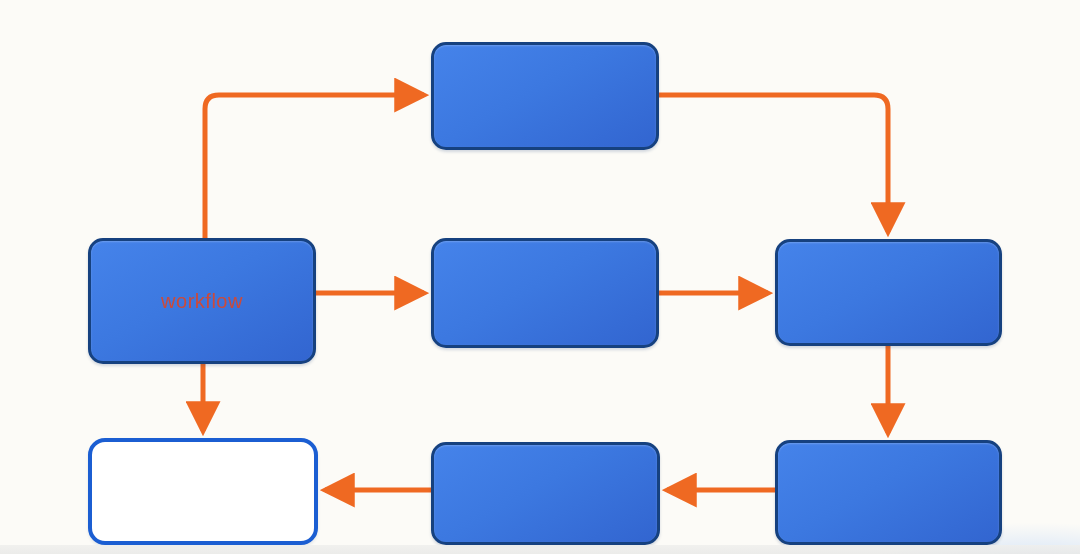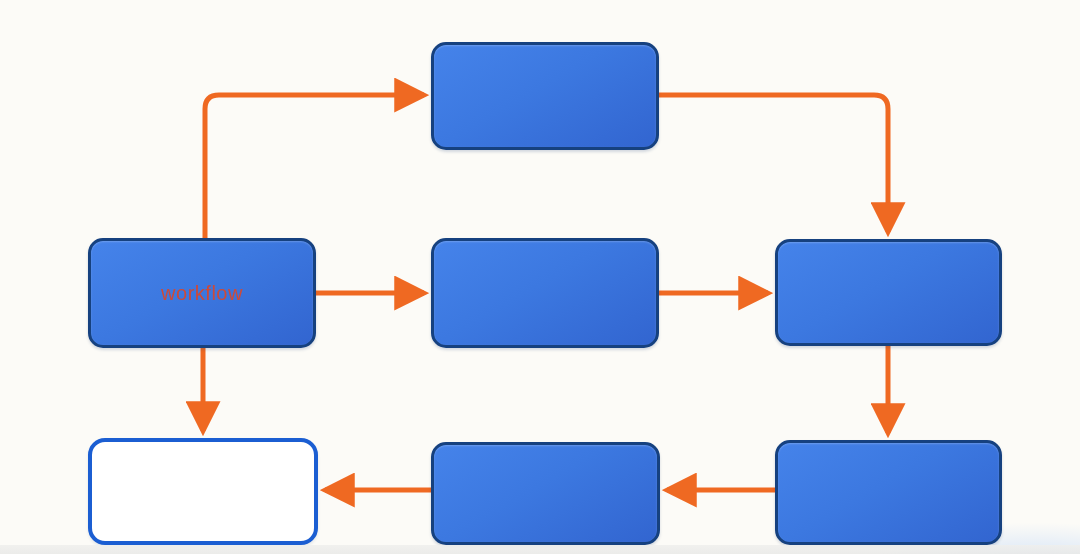--- a/index.html
+++ b/index.html
@@ -74,21 +74,21 @@
         <path d="M 316 293 L 424 293" fill="none" stroke="#ef6922" stroke-width="5" stroke-linecap="butt" marker-end="url(#arrowhead)"></path>
         <path d="M 659 293 L 768 293" fill="none" stroke="#ef6922" stroke-width="5" stroke-linecap="butt" marker-end="url(#arrowhead)"></path>
         <path d="M 888 346 L 888 433" fill="none" stroke="#ef6922" stroke-width="5" stroke-linecap="butt" marker-end="url(#arrowhead)"></path>
         <path d="M 775 490 L 667 490" fill="none" stroke="#ef6922" stroke-width="5" stroke-linecap="butt" marker-end="url(#arrowhead)"></path>
         <path d="M 431 490 L 325 490" fill="none" stroke="#ef6922" stroke-width="5" stroke-linecap="butt" marker-end="url(#arrowhead)"></path>
         <path d="M 203 348 L 203 431" fill="none" stroke="#ef6922" stroke-width="5" stroke-linecap="butt" marker-end="url(#arrowhead)"></path>
       </g>
   </svg>
 
   <div id="nodes-layer">
-      <div class="node process" style="left: 88px; top: 238px; width: 228px; height: 110px;">
+      <div class="node process" style="left: 88px; top: 238px; width: 228px; height: 126px;">
         <span class="node-label">workflow</span>
       </div>
       <div class="node process" style="left: 431px; top: 42px; width: 228px; height: 108px;">
         <span class="node-label"></span>
       </div>
       <div class="node process" style="left: 431px; top: 238px; width: 228px; height: 110px;">
         <span class="node-label"></span>
       </div>
       <div class="node process" style="left: 775px; top: 239px; width: 227px; height: 107px;">
         <span class="node-label"></span>

